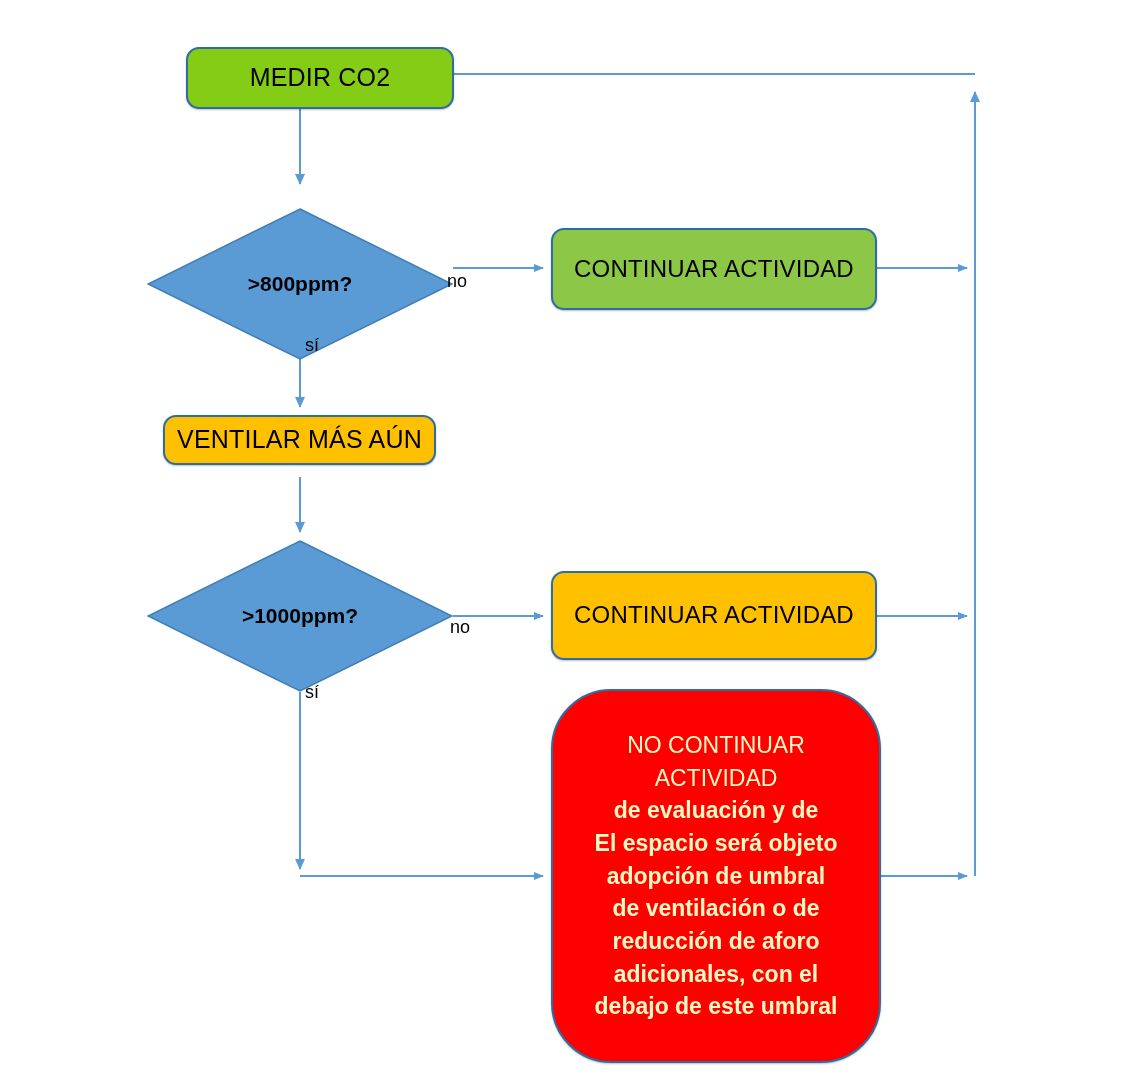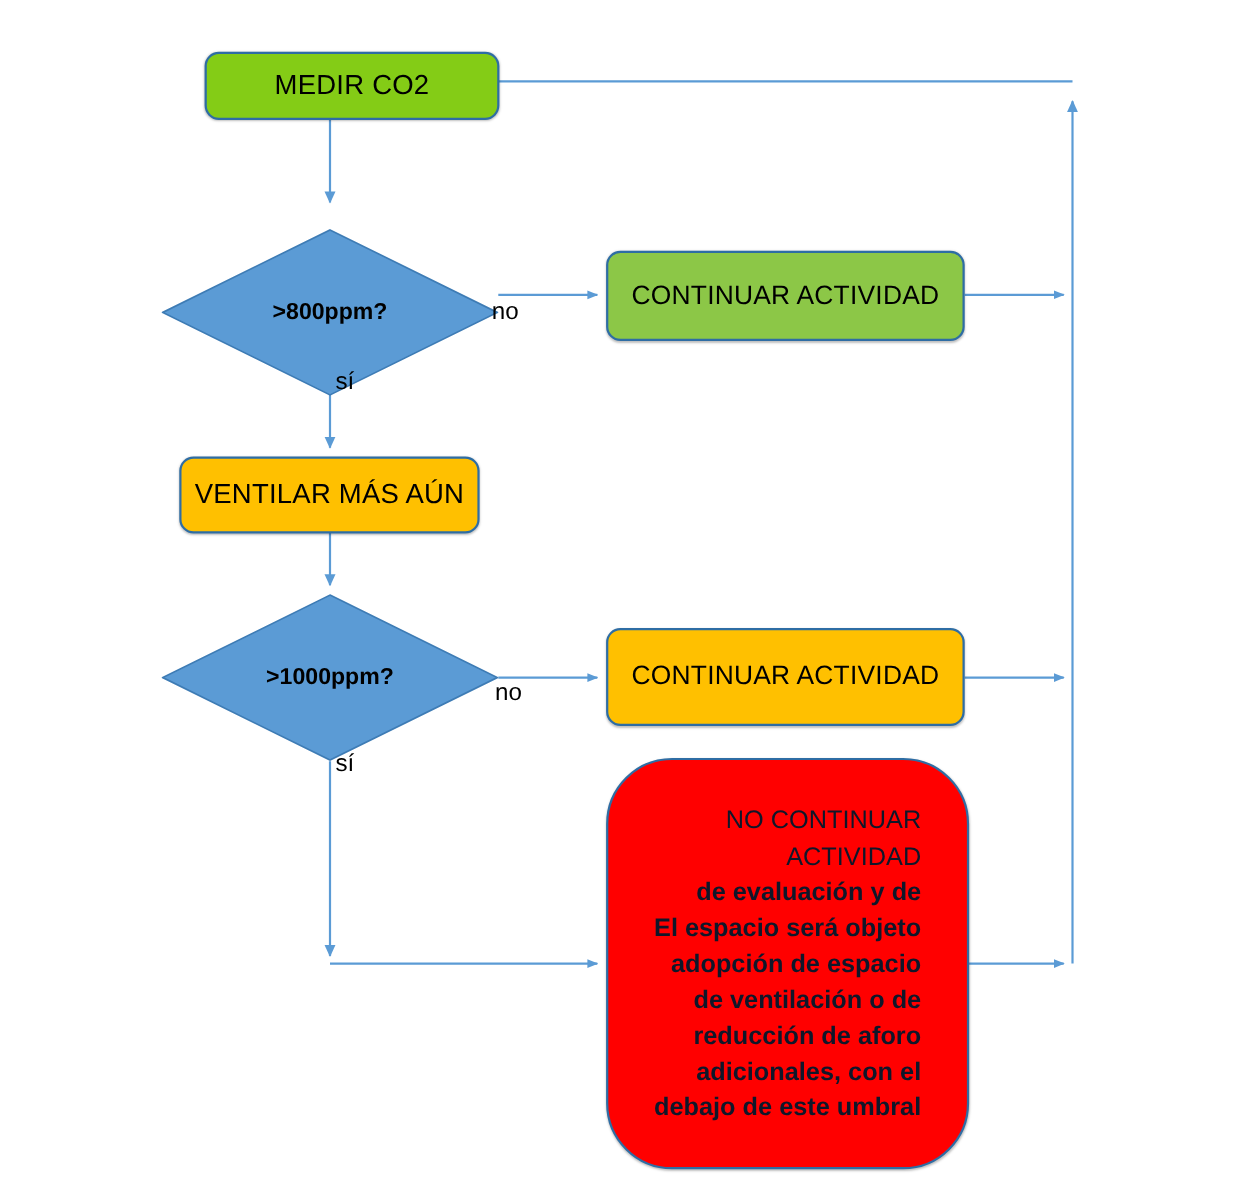--- a/index.html
+++ b/index.html
@@ -54,21 +54,21 @@
   .n-medir .label { font-size: 25px; }
 
   .n-verde {
     left: 551px; top: 228px; width: 326px; height: 82px;
     background: #8CC747;
     border-radius: 13px;
   }
   .n-verde .label { font-size: 24px; }
 
   .n-ventilar {
-    left: 163px; top: 415px; width: 273px; height: 70px;
+    left: 163px; top: 415px; width: 273px; height: 50px;
     background: #FFC000;
     border-radius: 13px;
   }
   .n-ventilar .label { font-size: 25px; }
 
   .n-amarillo {
     left: 551px; top: 571px; width: 326px; height: 89px;
     background: #FFC000;
     border-radius: 13px;
   }
@@ -76,25 +76,25 @@
 
   .n-rojo {
     left: 551px; top: 689px; width: 330px; height: 374px;
     background: #FF0000;
     border: 2px solid #2E6DA4;
     border-radius: 60px;
     box-shadow: 0 1px 2px rgba(0,0,0,0.25);
     align-items: center;
   }
   .n-rojo .redtext {
-    color: #0f172a;
+    color: #fef9c3;
     font-size: 23px;
     line-height: 1.42;
     padding: 0 10px;
-    text-align: right;
+    text-align: center;
   }
   .n-rojo .redtext .head {
     font-weight: normal;
   }
   .n-rojo .redtext .body {
     font-weight: bold;
   }
 
   .diamond {
     position: absolute;
@@ -111,21 +111,21 @@
     z-index: 2;
     font-size: 21px;
     font-weight: bold;
     color: #000000;
   }
   .d1 { left: 147px; top: 208px; width: 306px; height: 152px; }
   .d2 { left: 147px; top: 540px; width: 306px; height: 152px; }
 
   .edge-label {
     position: absolute;
-    font-size: 22px;
+    font-size: 18px;
     color: #000000;
     line-height: 1;
     white-space: nowrap;
   }
   .lbl-no1 { left: 447px; top: 272px; }
   .lbl-si1 { left: 305px; top: 336px; }
   .lbl-no2 { left: 450px; top: 618px; }
   .lbl-si2 { left: 305px; top: 683px; }
 </style>
 </head>
@@ -204,21 +204,21 @@
   <div class="node proc n-amarillo">
     <span class="label">CONTINUAR ACTIVIDAD</span>
   </div>
 
   <div class="node n-rojo">
     <div class="redtext">
       <div class="head">NO CONTINUAR</div>
       <div class="head">ACTIVIDAD</div>
       <div class="body">de evaluación y de</div>
       <div class="body">El espacio será objeto</div>
-      <div class="body">adopción de espacio</div>
+      <div class="body">adopción de umbral</div>
       <div class="body">de ventilación o de</div>
       <div class="body">reducción de aforo</div>
       <div class="body">adicionales, con el</div>
       <div class="body">debajo de este umbral</div>
     </div>
   </div>
 
   <div class="edge-label lbl-no1">no</div>
   <div class="edge-label lbl-si1">sí</div>
   <div class="edge-label lbl-no2">no</div>

